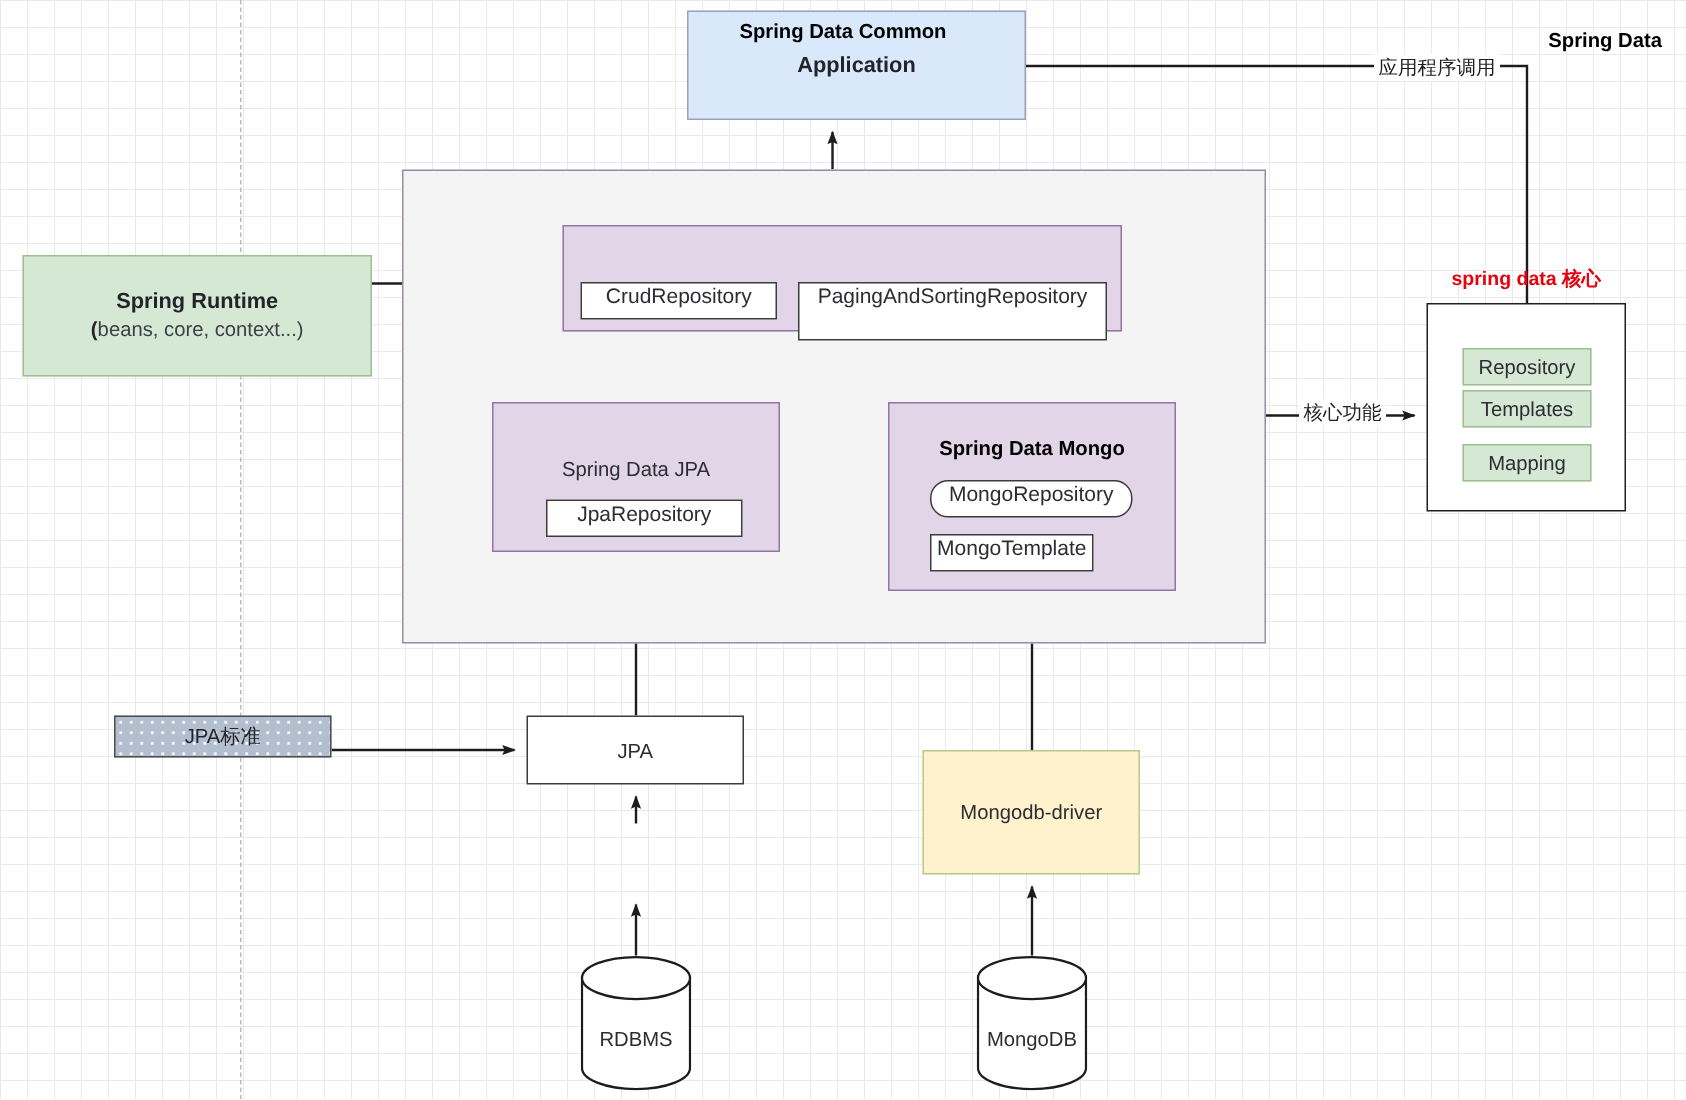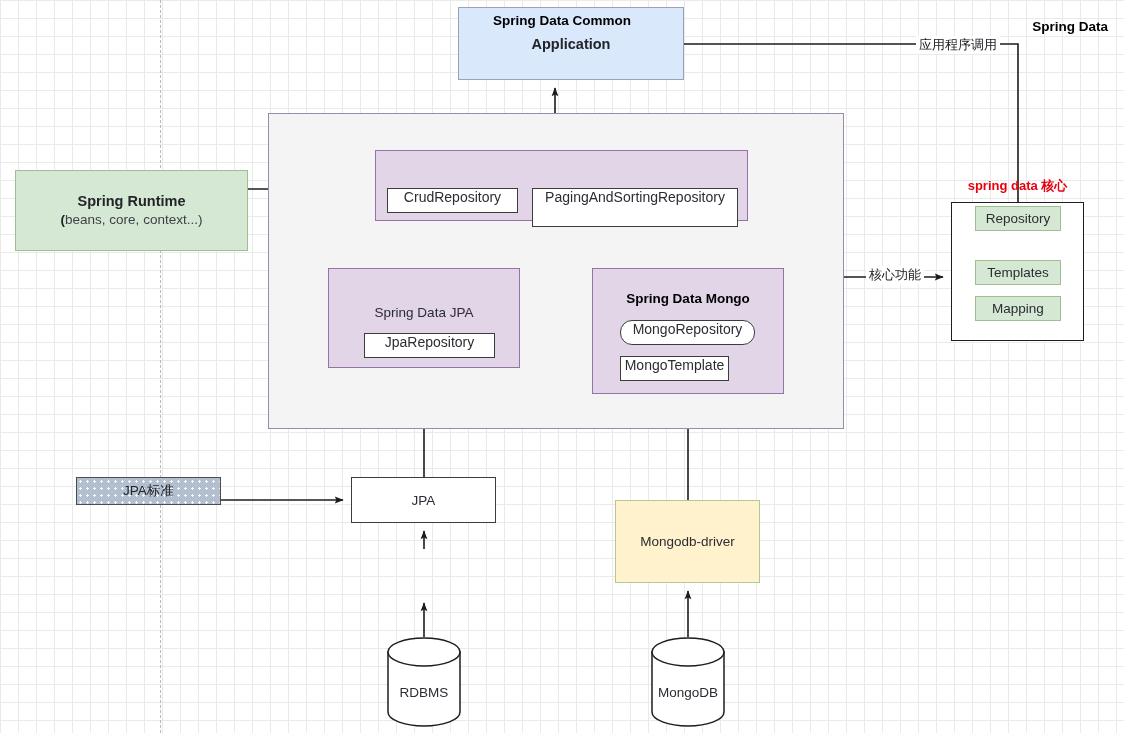--- a/index.html
+++ b/index.html
@@ -174,21 +174,21 @@
   .core-item {
     position: absolute;
     box-sizing: border-box;
     left: 975px; width: 86px; height: 25px;
     background: #d5e8d4;
     border: 1px solid #9ebf8f;
     display: flex; align-items: center; justify-content: center;
     font-size: 13.5px; color: #2b2d33;
     z-index: 4;
   }
-  #core-repository { top: 206px; }
+  #core-repository { top: 232px; }
   #core-templates  { top: 260px; }
   #core-mapping    { top: 296px; }
   
   .cylinder {
     position: absolute;
     z-index: 3;
   }
   .cyl-label {
     position: absolute;
     width: 100%;

